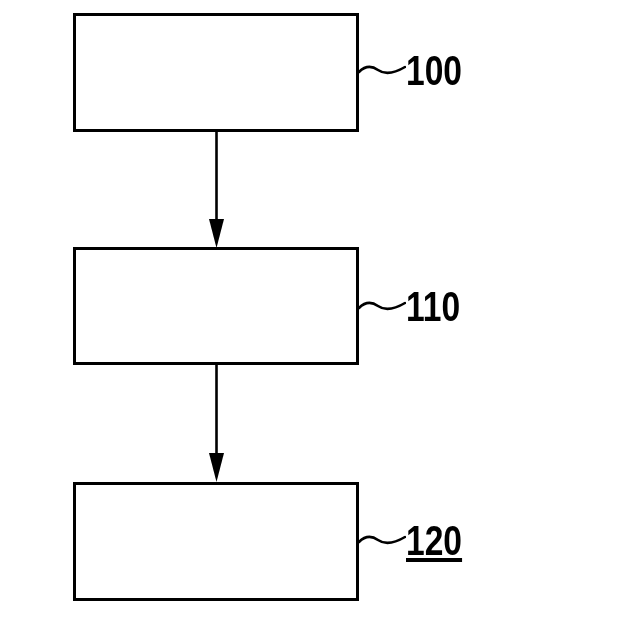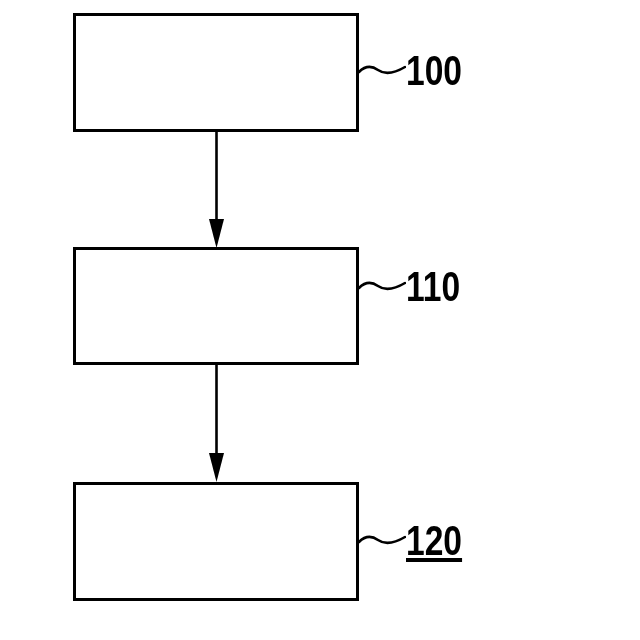--- a/index.html
+++ b/index.html
@@ -35,21 +35,21 @@
   .arrow.a1 { top: 132px; height: 116px; }
   .arrow.a2 { top: 365px; height: 117px; }
   .ref-group {
     position: absolute;
     left: 358px;
     height: 42px;
     display: flex;
     align-items: center;
   }
   .ref-group.r1 { top: 50px; }
-  .ref-group.r2 { top: 266px; align-items: center; }
+  .ref-group.r2 { top: 286px; align-items: center; }
   .ref-group.r3 { top: 520px; text-decoration: underline; }
   .squiggle {
     display: block;
     width: 48px;
     height: 18px;
     flex: 0 0 auto;
   }
   .ref-num {
     display: block;
     font-size: 42px;

